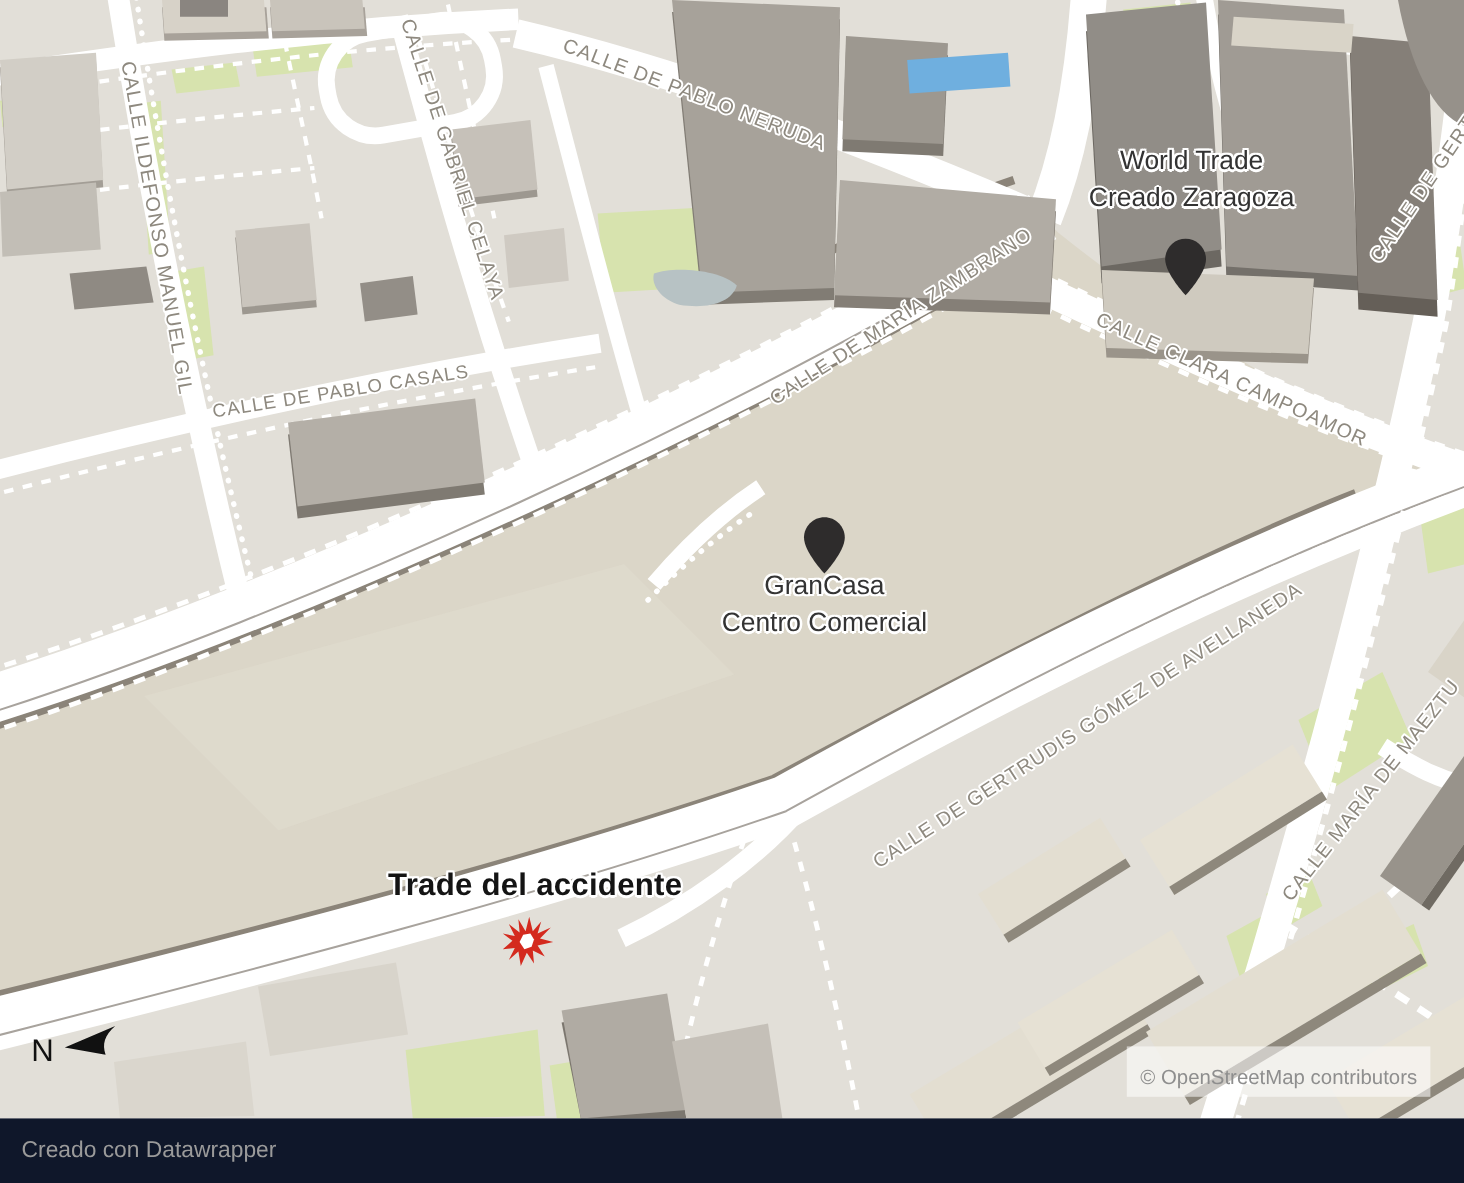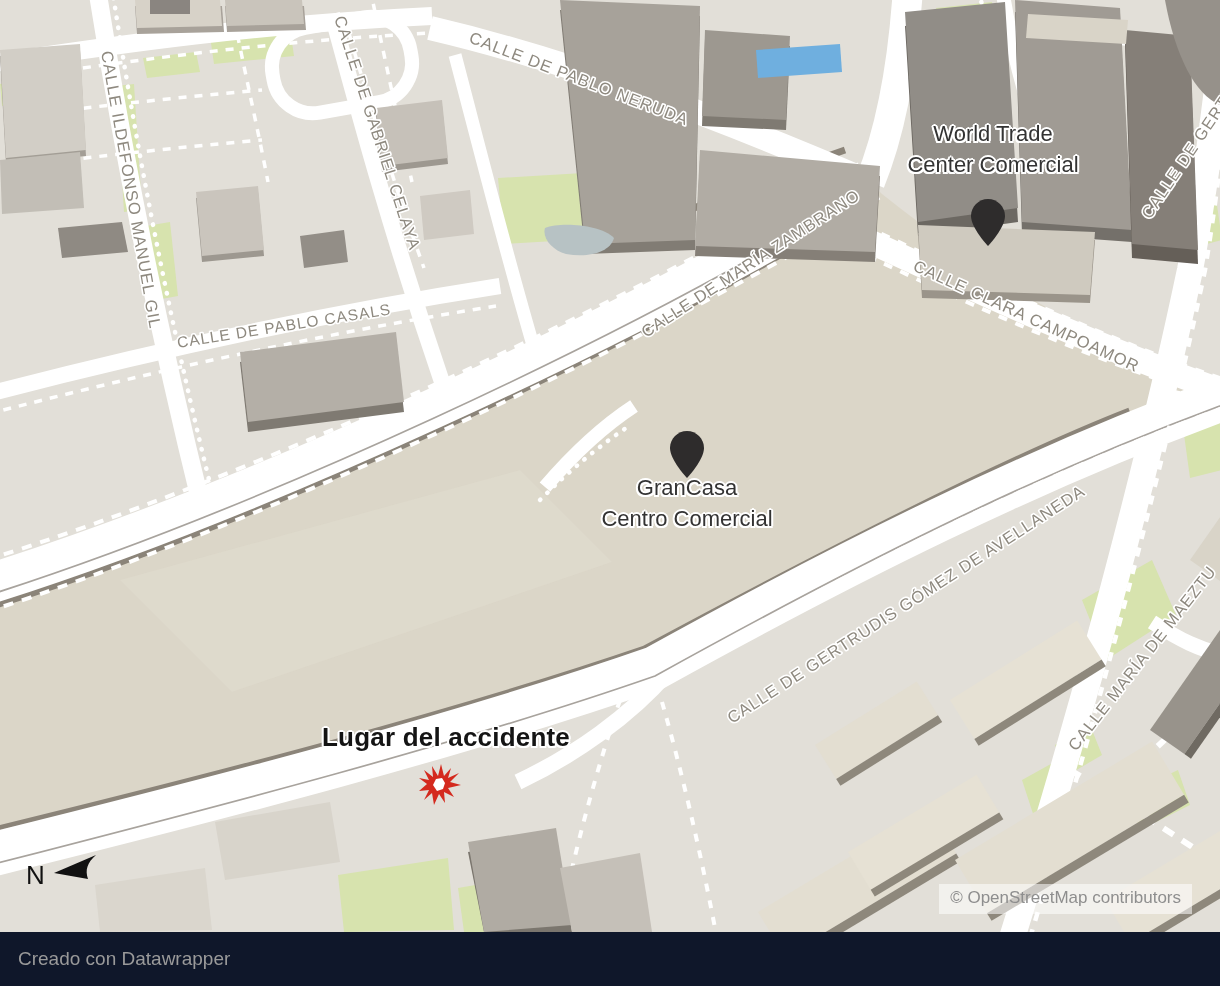--- a/index.html
+++ b/index.html
@@ -15,21 +15,21 @@
   .halo{text-shadow:-1.5px -1.5px 0 #fff,1.5px -1.5px 0 #fff,-1.5px 1.5px 0 #fff,
         1.5px 1.5px 0 #fff,0 -2px 0 #fff,0 2px 0 #fff,-2px 0 0 #fff,2px 0 0 #fff;}
   .place-label{position:absolute;text-align:center;color:#333333;font-size:22px;
                line-height:31px;font-weight:400;}
   .accident-label{position:absolute;text-align:center;color:#141414;font-size:26px;
                   font-weight:bold;letter-spacing:.2px;}
   .pin{position:absolute;}
   .explosion{position:absolute;}
   .north{position:absolute;left:18px;top:850px;width:90px;height:44px;}
   .attribution{position:absolute;right:28px;bottom:18px;background:rgba(255,255,255,0.55);
-               color:#8e8e8e;font-size:17px;padding:4px 11px 6px 11px;pointer-events:auto;}
+               color:#8e8e8e;font-size:17px;padding:16px 11px 6px 11px;pointer-events:auto;}
   .footer{position:relative;width:100%;height:54px;background:#0f172a;}
   .footer-credit{position:absolute;left:18px;top:16px;font-size:19px;color:#9a9a9a;}
 </style>
 </head>
 <body>
 
 <div class="frame">
   <div class="map">
 
     <svg class="base" width="1220" height="932" viewBox="0 0 1220 932">
@@ -211,35 +211,35 @@
         <text class="street-text" transform="translate(732,724) rotate(-33)">CALLE DE GERTRUDIS GÓMEZ DE AVELLANEDA</text>
         <text class="street-text" transform="translate(1076,752) rotate(-52)">CALLE MARÍA DE MAEZTU</text>
         <text class="street-text" transform="translate(1150,220) rotate(-56)">CALLE DE GERTRUDIS GÓMEZ DE AVELLANEDA</text>
       </g>
     </svg>
 
     <div class="overlay">
 
       <div class="place-label halo" style="left:877px;top:118px;width:232px;">
         <div>World Trade</div>
-        <div>Center Comercial</div>
+        <div>Creado Zaragoza</div>
       </div>
       <svg class="pin" style="left:969px;top:198px;" width="38" height="50" viewBox="0 0 38 50">
         <path d="M19 1 C9.6 1 2 8.6 2 18 C2 30 19 48 19 48 C19 48 36 30 36 18 C36 8.6 28.4 1 19 1 Z" fill="#2e2c2c"></path>
       </svg>
 
       <svg class="pin" style="left:668px;top:430px;" width="38" height="50" viewBox="0 0 38 50">
         <path d="M19 1 C9.6 1 2 8.6 2 18 C2 30 19 48 19 48 C19 48 36 30 36 18 C36 8.6 28.4 1 19 1 Z" fill="#2e2c2c"></path>
       </svg>
       <div class="place-label halo" style="left:567px;top:472px;width:240px;">
         <div>GranCasa</div>
         <div>Centro Comercial</div>
       </div>
 
-      <div class="accident-label halo" style="left:296px;top:722px;width:300px;">Lugar del accidente</div>
+      <div class="accident-label halo" style="left:296px;top:722px;width:300px;">Trade del accidente</div>
       <svg class="explosion" style="left:418px;top:764px;" width="44" height="42" viewBox="0 0 44 42">
         <polygon fill="#d42a1e" points="43,21 30,24 36,33 26,28 27,39 21,30 16,41 14,29 6,36 11,26 1,27 9,20 1,14 11,16 6,6 15,13 14,2 20,12 23,0 26,12 33,4 30,14 41,9 32,18"></polygon>
         <polygon fill="#ffffff" points="27,19 25,25 19,27 15,21 18,15 24,14"></polygon>
       </svg>
 
       <svg class="north" viewBox="0 0 90 44">
         <text x="8" y="34" font-size="26" fill="#111111">N</text>
         <path d="M36,23 L78,5 C69,13 67,20 70,29 Z" fill="#111111"></path>
       </svg>
 

